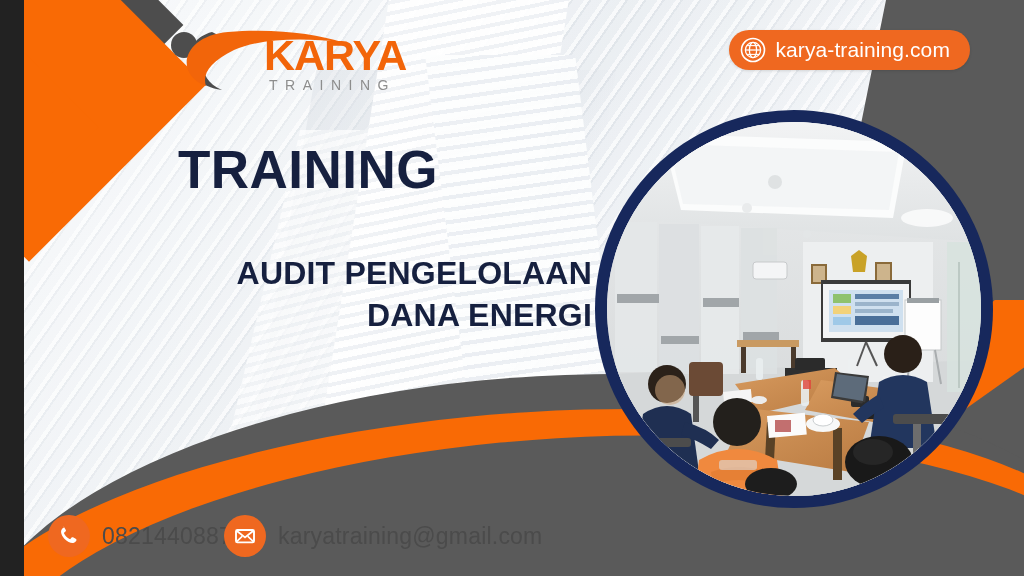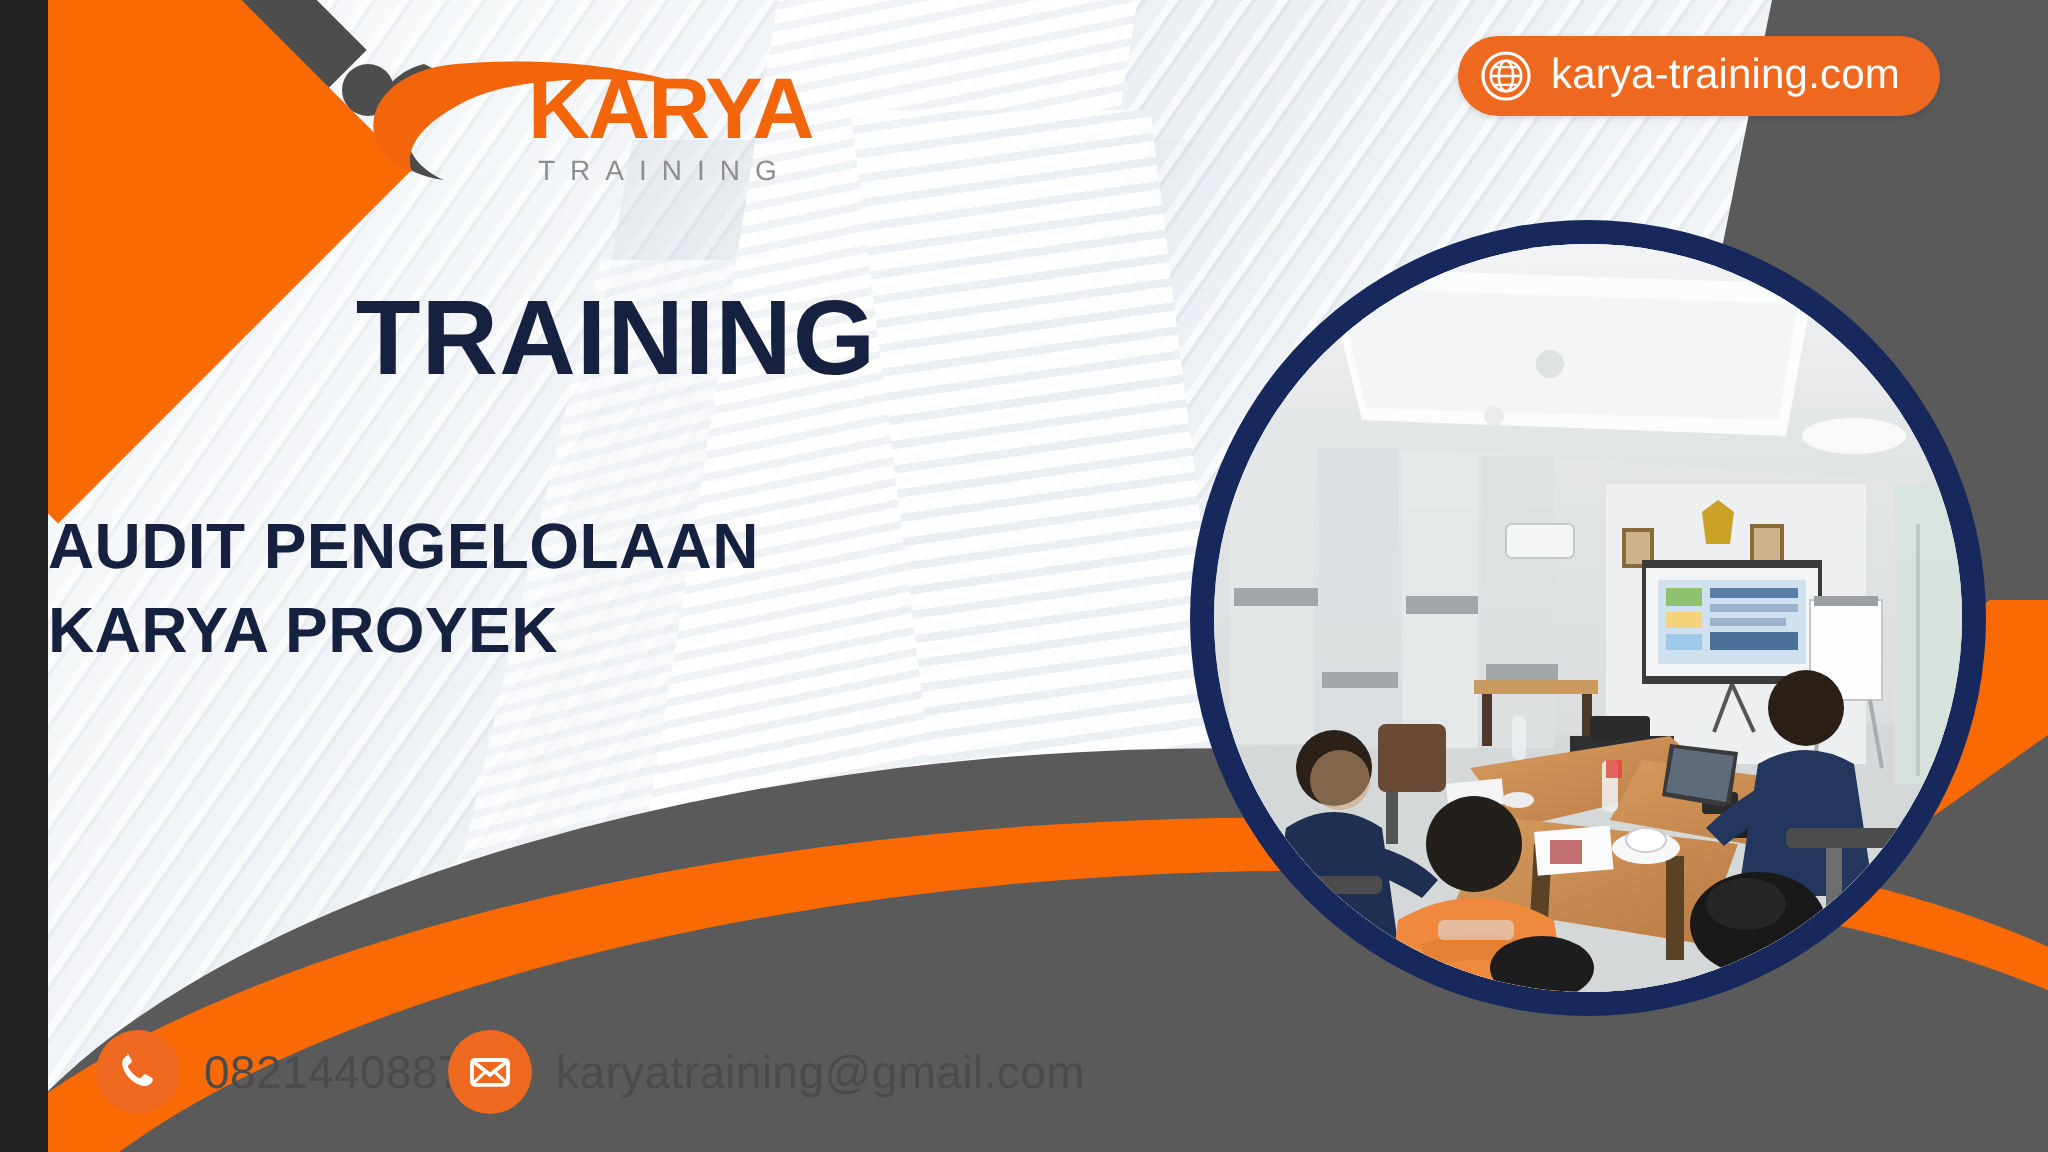--- a/index.html
+++ b/index.html
@@ -67,30 +67,30 @@
 
   
   .logo{position:absolute;left:140px;top:24px;width:250px;height:70px;}
   .logo svg{display:block;}
   .logo-word{position:absolute;left:100px;top:10px;font-size:43px;font-weight:bold;
     color:#f2650a;letter-spacing:-1px;line-height:1;}
   .logo-sub{position:absolute;left:105px;top:54px;font-size:14px;color:#8d8d8d;
     letter-spacing:7.5px;line-height:1;}
 
   
-  .web-pill{position:absolute;right:78px;top:18px;height:40px;
+  .web-pill{position:absolute;right:78px;top:30px;height:40px;
     display:flex;align-items:center;gap:9px;
     background:#ef6820;border-radius:22px;padding:0 20px 0 11px;
     box-shadow:0 1px 3px rgba(0,0,0,.12);}
   .web-pill .txt{color:#fff;font-size:21px;letter-spacing:.1px;}
 
   
   .title{position:absolute;left:0;top:143px;width:568px;text-align:center;
     font-size:53px;font-weight:bold;color:#16203f;letter-spacing:.5px;line-height:1;}
-  .subtitle{position:absolute;left:0;top:252px;width:568px;text-align:left;
+  .subtitle{position:absolute;left:0;top:252px;width:568px;text-align:right;
     font-size:32px;font-weight:bold;color:#16203f;line-height:1.32;letter-spacing:.2px;}
 
   
   .photo-ring{position:absolute;left:571px;top:110px;width:398px;height:398px;
     border-radius:50%;background:#17285c;}
   .photo{position:absolute;left:583px;top:122px;width:374px;height:374px;
     border-radius:50%;overflow:hidden;background:#cfd3d4;}
   .photo svg{display:block;}
 
   
@@ -279,21 +279,21 @@
       <line x1="5.4" y1="13" x2="20.6" y2="13" stroke="#fff" stroke-width="1.3"></line>
       <line x1="6.6" y1="8.6" x2="19.4" y2="8.6" stroke="#fff" stroke-width="1.1"></line>
       <line x1="6.6" y1="17.4" x2="19.4" y2="17.4" stroke="#fff" stroke-width="1.1"></line>
     </svg>
     <span class="txt">karya-training.com</span>
   </div>
 
   <div class="title">TRAINING</div>
   <div class="subtitle">
     <div>AUDIT PENGELOLAAN</div>
-    <div>KARYA PROYEK</div>
+    <div>DANA ENERGI</div>
   </div>
 
   <div class="contact c-phone">
     <span class="c-ico">
       <svg width="24" height="24" viewBox="0 0 24 24">
         <path d="M7.2 3.6c-.8 0-2.4 1.3-2.9 2.6-.9 2.4 1 6.4 3.6 9s6.6 4.5 9 3.6c1.3-.5 2.6-2.1 2.6-2.9 0-.5-.3-.8-.8-1.1l-2.7-1.5c-.6-.3-1 -.2-1.4.3l-1 1.2c-.3.4-.6.4-1 .2-1.2-.6-2.3-1.4-3.2-2.3s-1.7-2-2.3-3.2c-.2-.4-.2-.7.2-1l1.2-1c.5-.4.6-.8.3-1.4L7.3 3.4c-.3-.5-.6-.8-1.1-.8z" fill="#fff"></path>
       </svg>
     </span>
     <span class="c-txt">082144088796</span>
   </div>

